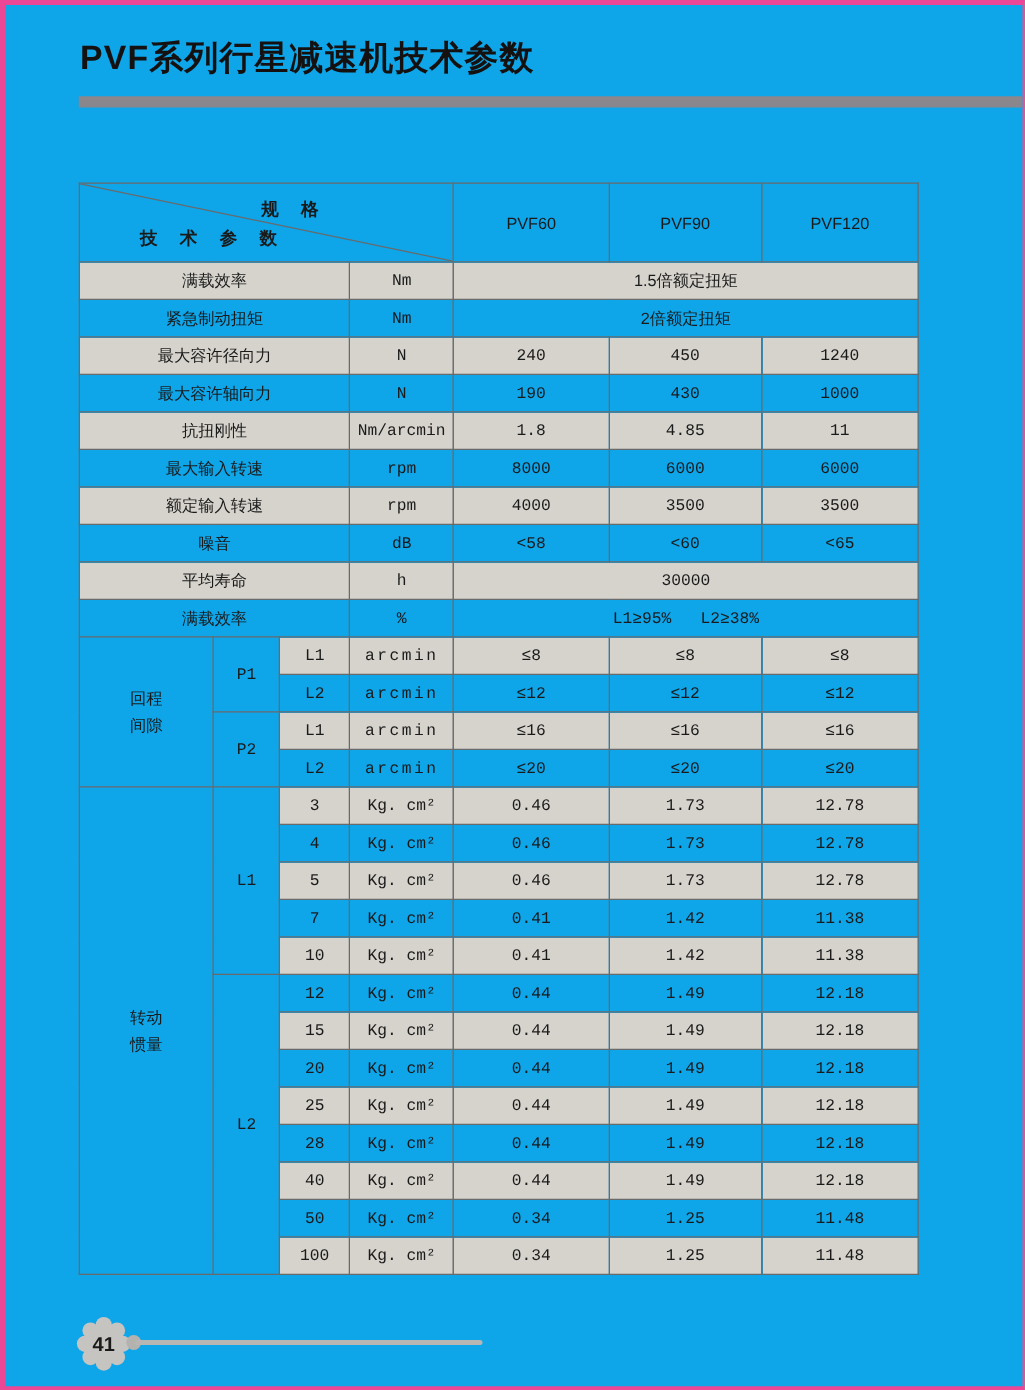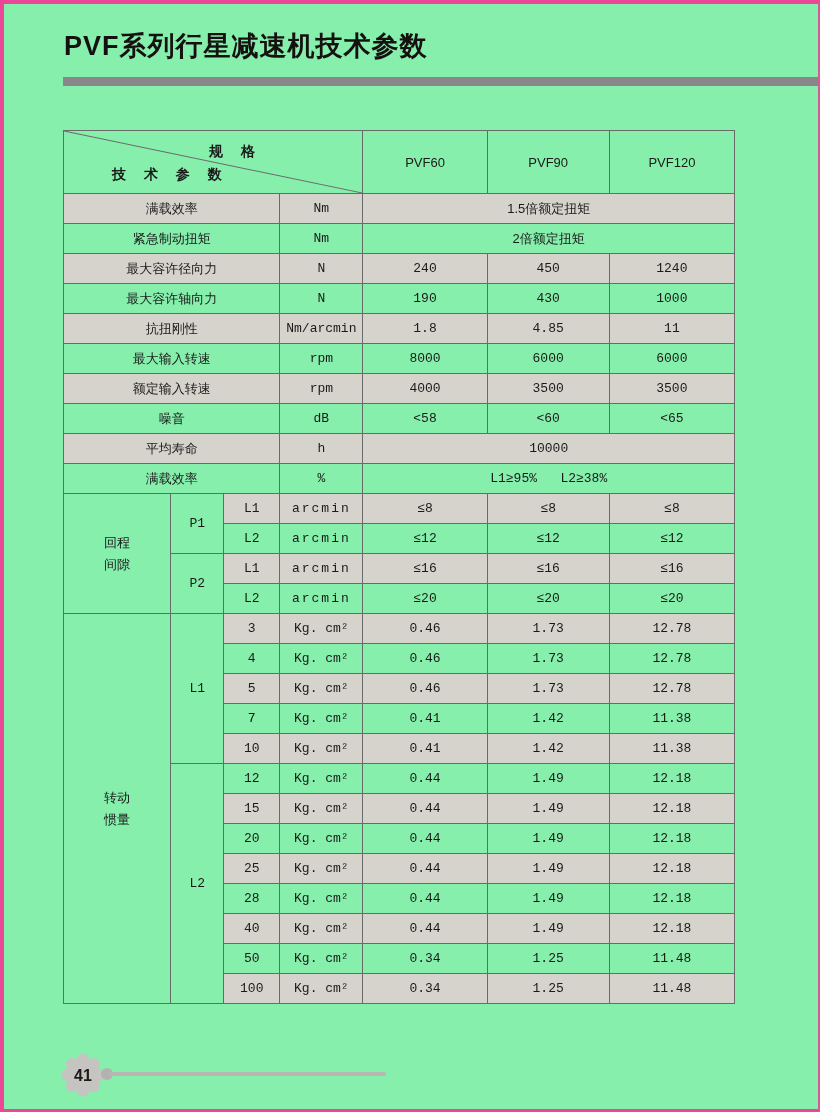--- a/index.html
+++ b/index.html
@@ -1,40 +1,40 @@
 <!DOCTYPE html>
 <html><head>
 <meta charset="utf-8">
 <style>
   html,body{margin:0;padding:0;background:#ffffff;}
   .page{
     position:relative;
     width:820px;height:1112px;
     box-sizing:border-box;
-    background:#86efac;
+    background:#0ea5e9;
     border-top:4px solid #ec4796;
     border-left:4px solid #ec4796;
     border-right:2px solid #d65a96;
     border-bottom:3px solid #ec4796;
     overflow:hidden;
     font-family:"Liberation Sans", sans-serif;
     color:#1a1a1a;
   }
   .page-title{
     position:absolute;left:60px;top:24px;margin:0;
     font-size:27px;font-weight:bold;letter-spacing:1px;
     color:#151110;
     font-family:"Liberation Sans", sans-serif;
   }
   .title-bar{
     position:absolute;left:59px;top:73px;right:0;height:9px;
     background:#8a878c;
   }
   table.spec{
-    position:absolute;left:59px;top:126px;
+    position:absolute;left:59px;top:142px;
     width:672px;
     border-collapse:collapse;
     table-layout:fixed;
   }
   table.spec td{
     border:1px solid #6a6a6a;
     text-align:center;
     vertical-align:middle;
     padding:0;
     font-size:13px;
@@ -153,21 +153,21 @@
     <tr class="r">
       <td colspan="3" class="cn">噪音</td>
       <td class="m">dB</td>
       <td class="m">&lt;58</td>
       <td class="m">&lt;60</td>
       <td class="m">&lt;65</td>
     </tr>
     <tr class="r">
       <td colspan="3" class="cn g">平均寿命</td>
       <td class="m g">h</td>
-      <td colspan="3" class="m g">10000</td>
+      <td colspan="3" class="m g">30000</td>
     </tr>
     <tr class="r">
       <td colspan="3" class="cn">满载效率</td>
       <td class="m">%</td>
       <td colspan="3" class="m pre">L1≥95%   L2≥38%</td>
     </tr>
 
     <tr class="r">
       <td rowspan="4" class="cn wrap2">回程
 间隙</td>

